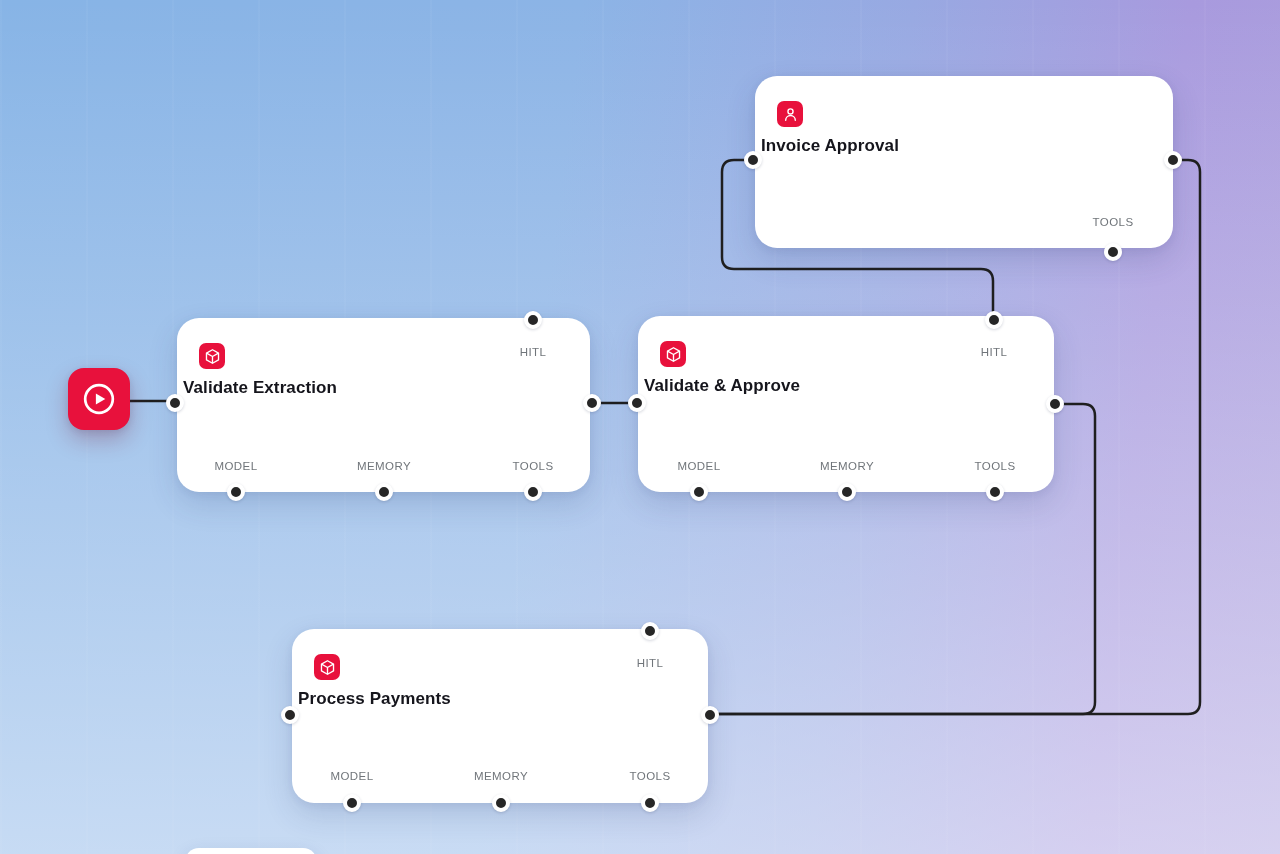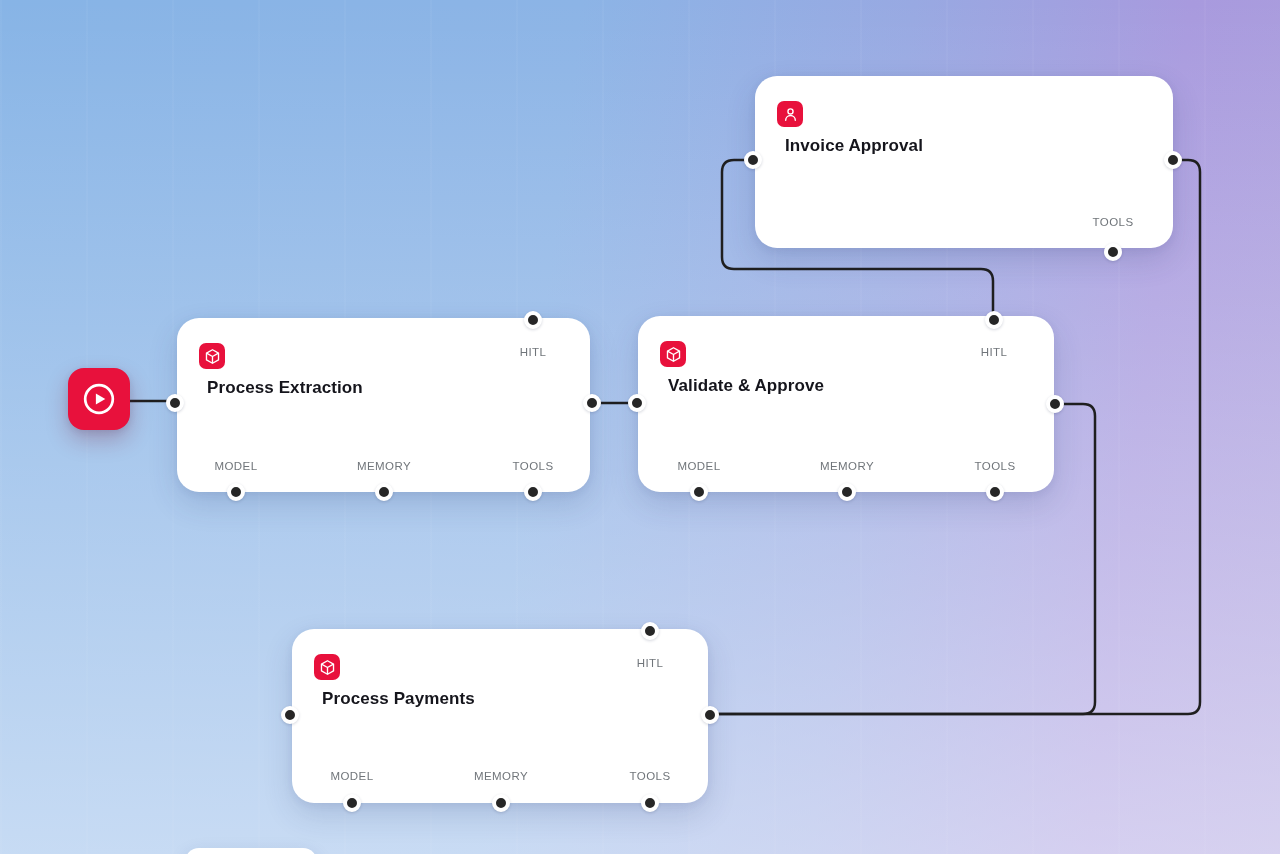--- a/index.html
+++ b/index.html
@@ -16,21 +16,21 @@
 
   .node{
     position:absolute;background:#ffffff;border-radius:22px;
     box-shadow:0 12px 30px rgba(35,55,110,0.16), 0 2px 8px rgba(35,55,110,0.08);
   }
   .badge{
     position:absolute;left:22px;top:25px;width:26px;height:26px;border-radius:7px;
     display:flex;align-items:center;justify-content:center;
   }
   .node-title{
-    position:absolute;left:30px;top:60px;font-size:17px;font-weight:600;
+    position:absolute;left:6px;top:60px;font-size:17px;font-weight:600;
     color:#15151c;letter-spacing:.1px;white-space:nowrap;
   }
   .port-label{
     position:absolute;transform:translate(-50%,-50%);font-size:11.5px;
     letter-spacing:.45px;color:#70757a;font-weight:500;white-space:nowrap;
   }
   .port{
     position:absolute;width:10px;height:10px;background:#262626;border:4px solid #fff;
     border-radius:50%;transform:translate(-50%,-50%);box-sizing:content-box;
     box-shadow:0 1px 3px rgba(30,40,80,.18);
@@ -84,21 +84,21 @@
     <span class="port" style="left:358px;top:176px"></span>
   </div>
 
   <div class="node" style="left:177px;top:318px;width:413px;height:174px">
     <div class="badge" style="background:#e8113c">
       <svg width="17" height="17" viewBox="0 0 24 24" fill="none" stroke="#ffffff" stroke-width="1.9" stroke-linejoin="round">
         <path d="M12 2.5 L20.5 7.2 V16.8 L12 21.5 L3.5 16.8 V7.2 Z"></path>
         <path d="M3.6 7.3 L12 12 L20.4 7.3 M12 12 V21.4"></path>
       </svg>
     </div>
-    <div class="node-title">Process Extraction</div>
+    <div class="node-title">Validate Extraction</div>
     <div class="port-label" style="left:356px;top:34px">HITL</div>
     <div class="port-label" style="left:59px;top:148px">MODEL</div>
     <div class="port-label" style="left:207px;top:148px">MEMORY</div>
     <div class="port-label" style="left:356px;top:148px">TOOLS</div>
     <span class="port" style="left:-2px;top:85px"></span>
     <span class="port" style="left:415px;top:85px"></span>
     <span class="port" style="left:356px;top:2px"></span>
     <span class="port" style="left:59px;top:174px"></span>
     <span class="port" style="left:207px;top:174px"></span>
     <span class="port" style="left:356px;top:174px"></span>

